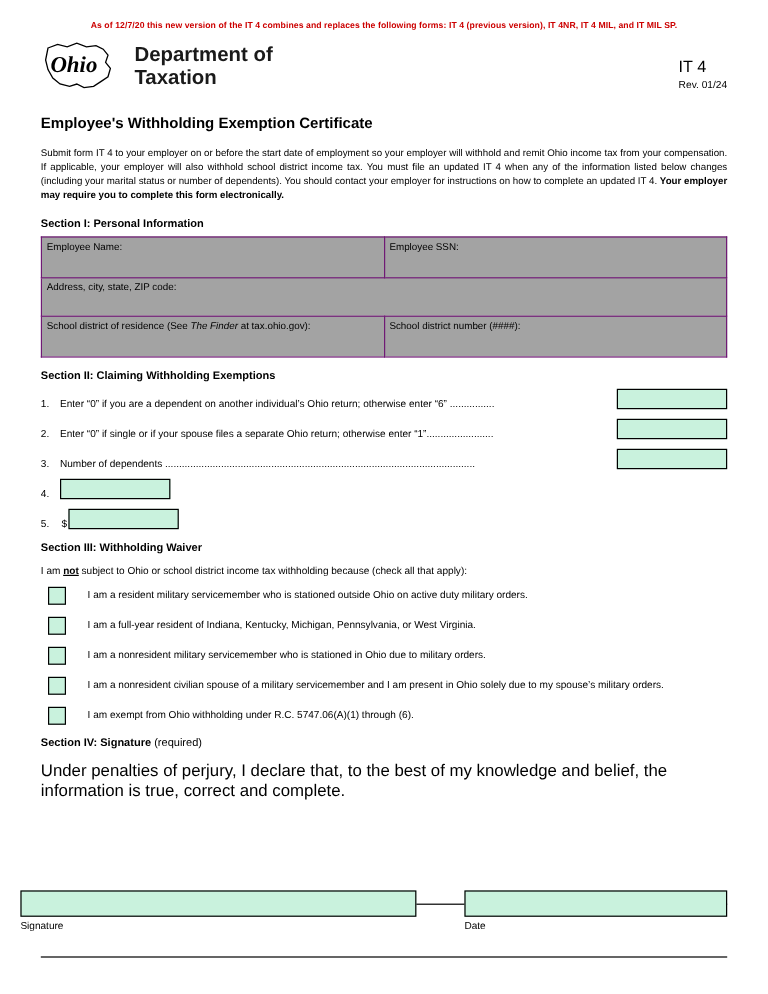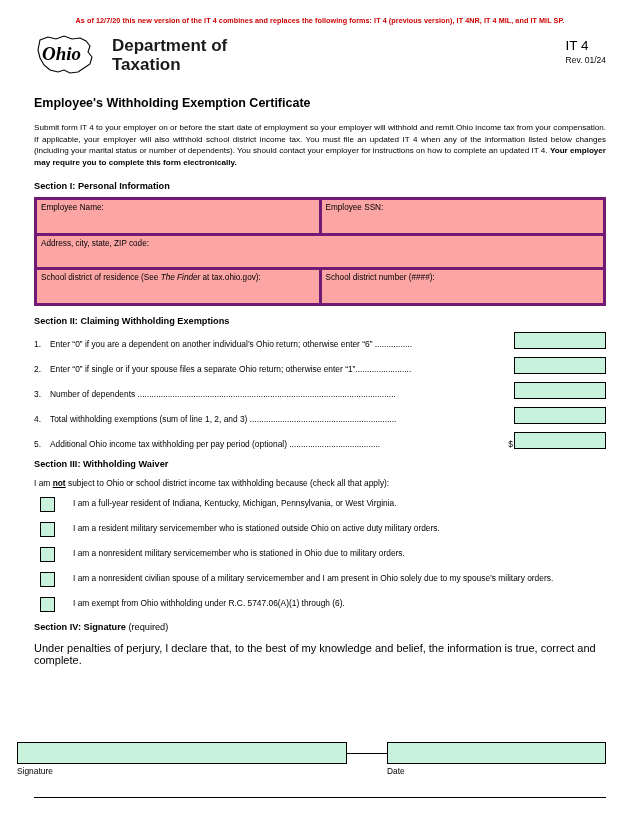--- a/index.html
+++ b/index.html
@@ -52,21 +52,21 @@
   .dept-title {
     font-size: 17px;
     font-weight: bold;
     line-height: 1.12;
     color: #1a1a1a;
     padding-top: 2px;
   }
   .header-right {
     position: absolute;
     right: 0;
-    top: 6px;
+    top: 16px;
     text-align: left;
     margin-left: 32px;
   }
   .form-code {
     font-size: 13.5px;
     font-weight: normal;
   }
   .form-rev {
     font-size: 8.5px;
     margin-top: 2px;
@@ -95,26 +95,26 @@
   }
   .section-head .normal { font-weight: normal; }
 
   
   table.info {
     width: 100%;
     border-collapse: collapse;
     table-layout: fixed;
   }
   table.info td {
-    border: 3px solid #701a75;
+    border: 1px solid #701a75;
     font-size: 8.2px;
     padding: 3px 4px 0 4px;
     height: 28px;
     vertical-align: top;
-    background: #fca5a5;
+    background: #a3a3a3;
   }
   table.info td.tall { height: 30px; }
   .fill-label { display: block; }
 
   
   .exline {
     display: flex;
     align-items: flex-end;
     font-size: 8.4px;
     margin-bottom: 8px;
@@ -164,21 +164,21 @@
     margin-right: 18px;
     box-sizing: border-box;
   }
   .check-row .ctxt {
     flex: 1 1 auto;
     line-height: 1.4;
     padding-top: 1px;
   }
 
   .perjury {
-    font-size: 11px;
+    font-size: 14px;
     margin-top: 10px;
   }
 
   
   .sig-area {
     position: absolute;
     left: 17px;
     right: 34px;
     bottom: 52px;
   }
@@ -292,43 +292,41 @@
     <span class="txt">Enter “0” if single or if your spouse files a separate Ohio return; otherwise enter “1”........................</span>
     <span class="box"></span>
   </div>
   <div class="exline">
     <span class="num">3.</span>
     <span class="txt">Number of dependents ...............................................................................................................</span>
     <span class="box"></span>
   </div>
   <div class="exline">
     <span class="num">4.</span>
-    <span class="txt">Total withholding exemptions (sum of line 1, 2, and 3) ...............................................................</span>
     <span class="box"></span>
   </div>
   <div class="exline">
     <span class="num">5.</span>
-    <span class="txt">Additional Ohio income tax withholding per pay period (optional) .......................................</span>
     <span class="dollar">$</span>
     <span class="box"></span>
   </div>
 
   <div class="section-head">Section III: Withholding Waiver</div>
 
   <div class="waiver-intro">
     <span>I am </span><u>not</u><span> subject to Ohio or school district income tax withholding because (check all that apply):</span>
   </div>
 
   <div class="check-row">
     <span class="chk"></span>
+    <span class="ctxt">I am a resident military servicemember who is stationed outside Ohio on active duty military orders.</span>
+  </div>
+  <div class="check-row">
+    <span class="chk"></span>
     <span class="ctxt">I am a full-year resident of Indiana, Kentucky, Michigan, Pennsylvania, or West Virginia.</span>
-  </div>
-  <div class="check-row">
-    <span class="chk"></span>
-    <span class="ctxt">I am a resident military servicemember who is stationed outside Ohio on active duty military orders.</span>
   </div>
   <div class="check-row">
     <span class="chk"></span>
     <span class="ctxt">I am a nonresident military servicemember who is stationed in Ohio due to military orders.</span>
   </div>
   <div class="check-row">
     <span class="chk"></span>
     <span class="ctxt">I am a nonresident civilian spouse of a military servicemember and I am present in Ohio solely due to my spouse’s military orders.</span>
   </div>
   <div class="check-row">

